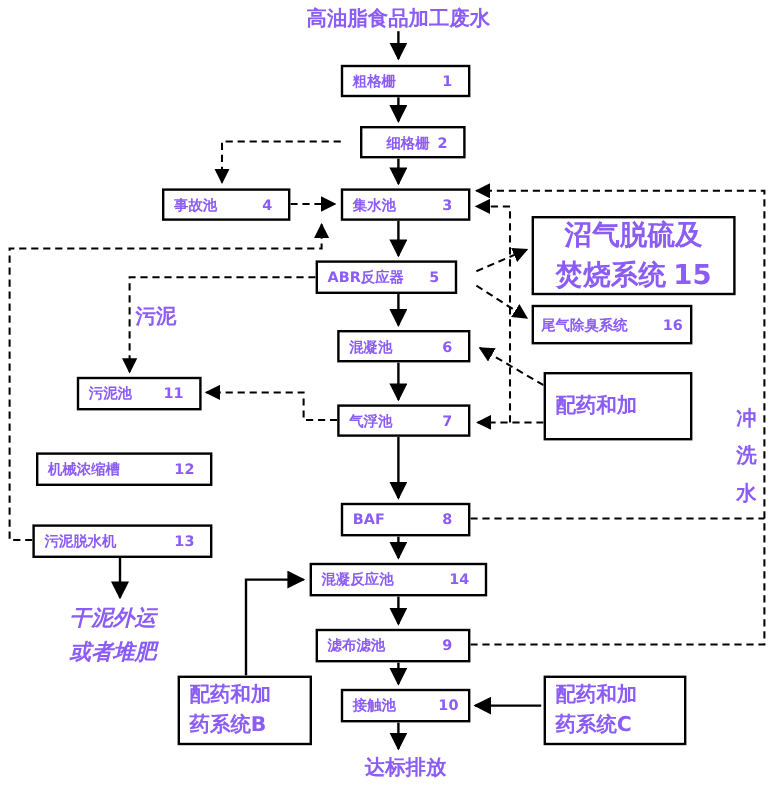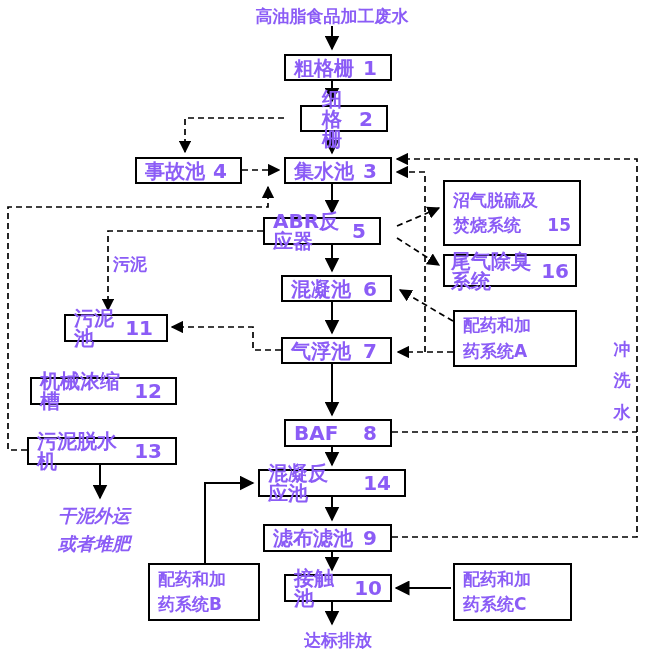--- a/index.html
+++ b/index.html
@@ -6,21 +6,21 @@
   .stage {
     position:relative; width:646px; height:656px; background:#ffffff;
     font-family:"DejaVu Sans","Liberation Sans",sans-serif;
     font-weight:bold; color:#8b5cf6; overflow:hidden;
   }
   svg.wires { position:absolute; left:0; top:0; width:646px; height:656px; }
   .node {
     position:absolute; box-sizing:border-box;
     display:flex; align-items:center; justify-content:space-between;
     border:2px solid #000; background:#fff;
-    font-size:20px; line-height:1; padding:0 13px 0 8px;
+    font-size:12px; line-height:1; padding:0 13px 0 8px;
   }
   .node .num { margin-left:6px; }
   .node.two-line {
     flex-direction:column; align-items:stretch; justify-content:center;
     line-height:1.5; padding:3px 8px;
   }
   .l2row { display:flex; justify-content:space-between; }
   .txt { position:absolute; font-size:17px; line-height:1.55; white-space:pre; }
   .txt.center { text-align:center; }
   .vert { width:20px; word-break:break-all; white-space:normal; line-height:1.85; text-align:center; background:#fff; }
@@ -143,36 +143,35 @@
   <div class="node" style="left:30px; top:377px; width:147px; height:28px;">
     <span>机械浓缩槽</span>
     <span class="num">12</span>
   </div>
 
   <div class="node" style="left:27px; top:437px; width:150px; height:28px;">
     <span>污泥脱水机</span>
     <span class="num">13</span>
   </div>
 
-  <div class="node two-line" style="left:443px; top:180px; width:138px; height:66px; font-size:17px;">
+  <div class="node two-line" style="left:443px; top:180px; width:170px; height:66px; font-size:23px;align-items:center;">
     <div>沼气脱硫及</div>
     <div class="l2row">
       <span>焚烧系统</span>
       <span class="num">15</span>
     </div>
   </div>
 
   <div class="node" style="left:443px; top:254px; width:134px; height:33px; padding:0 6px;">
     <span>尾气除臭系统</span>
     <span class="num">16</span>
   </div>
 
   <div class="node two-line" style="left:453px; top:310px; width:124px; height:57px; font-size:17px;">
     <div>配药和加</div>
-    <div>药系统A</div>
   </div>
 
   <div class="node two-line" style="left:148px; top:563px; width:112px; height:58px; font-size:17px;">
     <div>配药和加</div>
     <div>药系统B</div>
   </div>
 
   <div class="node two-line" style="left:453px; top:563px; width:119px; height:58px; font-size:17px;">
     <div>配药和加</div>
     <div>药系统C</div>

